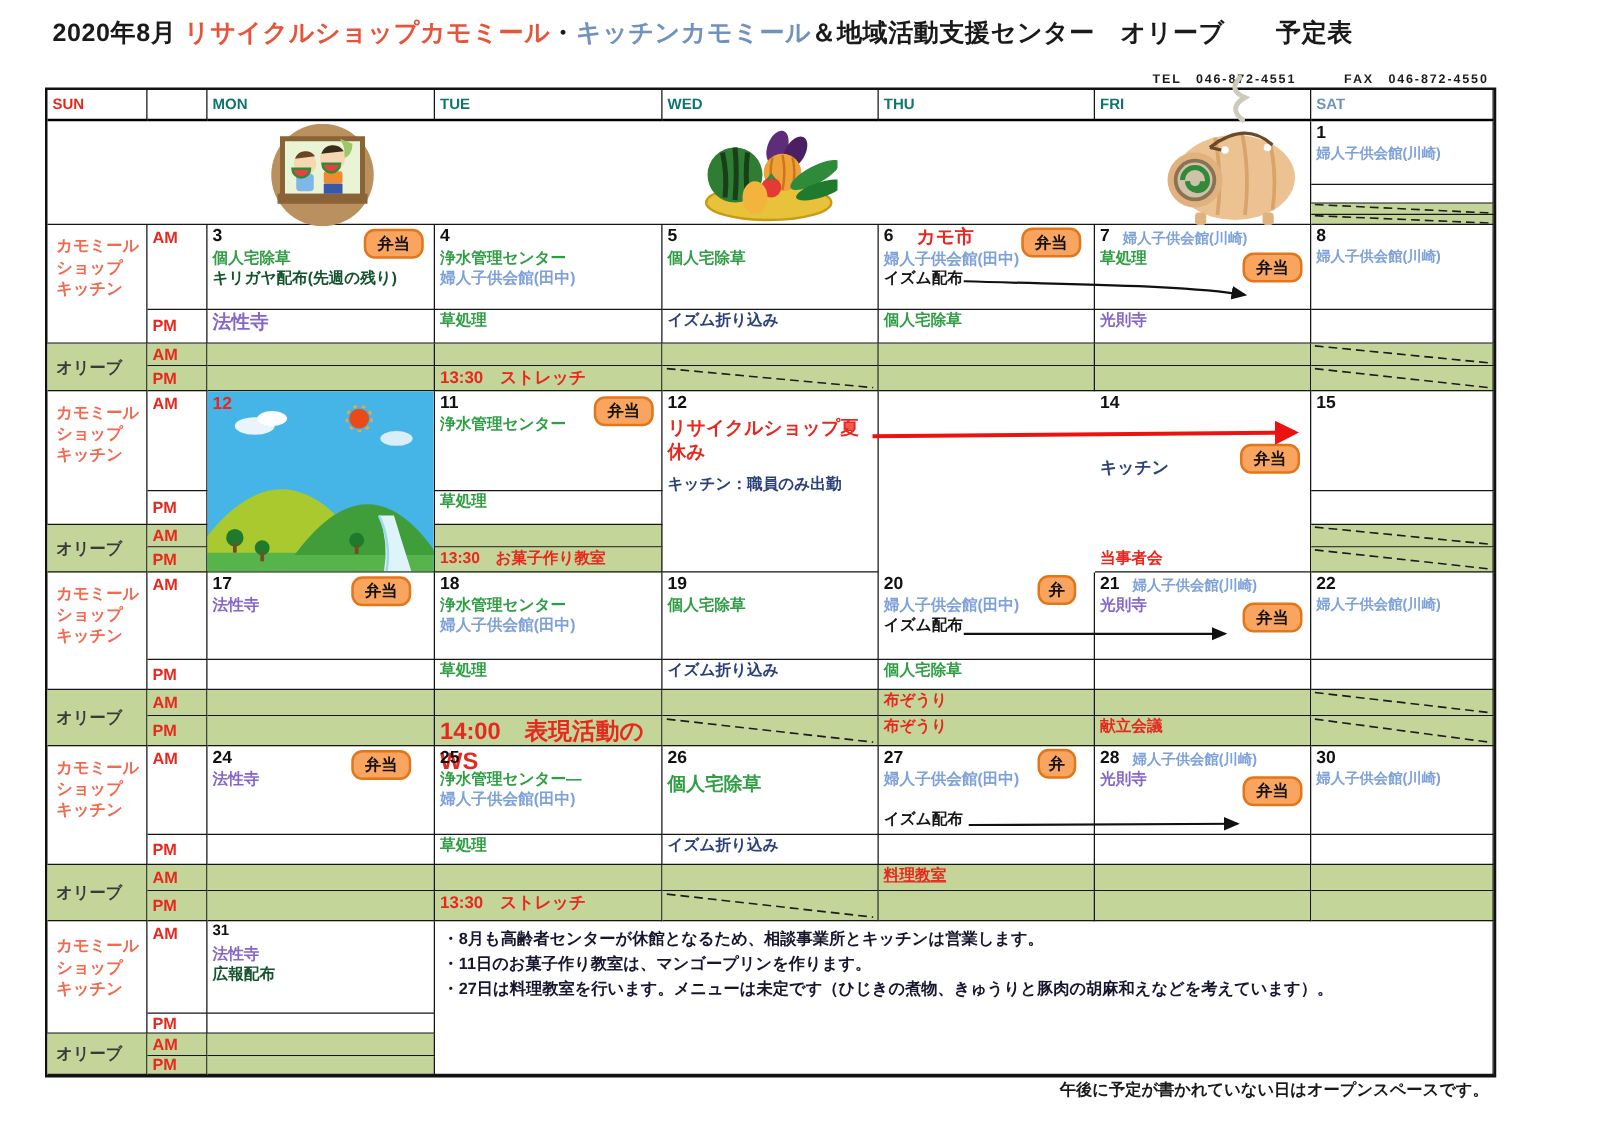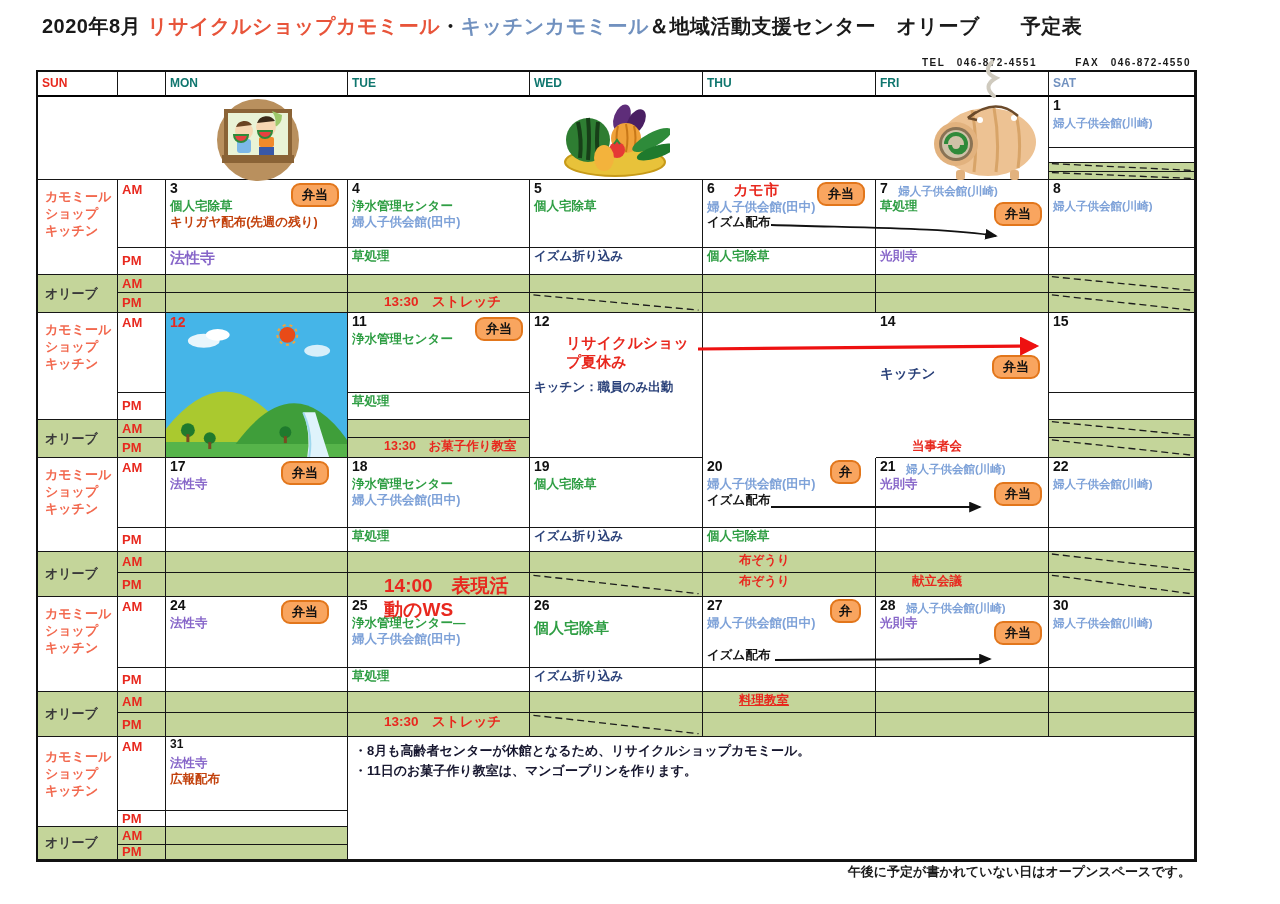--- a/index.html
+++ b/index.html
@@ -24,22 +24,22 @@
   .lbl-olive{color:#3a3a3a;font-size:13px;display:flex;align-items:center;padding-left:7px;}
   .ampm{color:#e8281e;font-size:13px;display:flex;align-items:flex-start;padding-top:2px;}
   .ampm.mid{align-items:center;padding-top:0;}
   .day{font-size:14px;color:#111;line-height:1.1;display:inline-block;vertical-align:top;}
   .day.red{color:#e8281e;}
   .ev{font-size:12.5px;line-height:1.25;}
   .g{color:#2f9e44;}
   .bl{color:#7da1d8;}
   .nv{color:#2a4179;}
   .pu{color:#8766c9;}
-  .mg{color:#c2410c;}
-  .rd{color:#e8281e;margin-left:32px;}
+  .mg{color:#14532d;}
+  .rd{color:#e8281e;}
   .bk{color:#161616;}
   .big{font-size:15px;}
   .sm{font-size:11.5px;}
   .und{text-decoration:underline;}
   .badge{position:absolute;background:#f9a55f;border:2px solid #e2761b;border-radius:9px;font-size:13px;font-weight:bold;padding:1px 9px;color:#111;z-index:3;white-space:nowrap;}
   .badge.sm2{padding:1px 7px;}
   .diag{position:absolute;left:0;top:0;width:100%;height:100%;pointer-events:none;}
   .diag line{stroke:#1c1c1c;stroke-width:1.3;stroke-dasharray:7 4;}
   .fill-svg{position:absolute;left:0;top:0;width:100%;height:100%;}
   .overlay{position:absolute;pointer-events:none;z-index:4;}
@@ -435,22 +435,23 @@
   <div class="c" style="grid-area:22/3/23/4">
     <span class="day" style="font-size:12px">31</span>
     <div class="ev pu">法性寺</div>
     <div class="ev mg">広報配布</div>
   </div>
   <div class="c" style="grid-area:23/3/24/4"></div>
   <div class="c olv" style="grid-area:24/3/25/4"></div>
   <div class="c olv" style="grid-area:25/3/26/4"></div>
 
   <div class="c notes-cell" style="grid-area:22/4/26/9">
-    <div class="nt">・8月も高齢者センターが休館となるため、リサイクルショップカモミール。</div>
+    <div class="nt">・8月も高齢者センターが休館となるため、相談事業所とキッチンは営業します。</div>
     <div class="nt">・11日のお菓子作り教室は、マンゴープリンを作ります。</div>
+    <div class="nt">・27日は料理教室を行います。メニューは未定です（ひじきの煮物、きゅうりと豚肉の胡麻和えなどを考えています）。</div>
   </div>
 
   <svg class="overlay" style="left:176px;top:27px" width="88" height="82" viewBox="0 0 88 82">
     <circle cx="44" cy="41" r="41" fill="#b9905e"></circle>
     <rect x="12" y="12" width="64" height="46" fill="#e9f3d6"></rect>
     <rect x="12" y="12" width="64" height="46" fill="none" stroke="#8a6336" stroke-width="4"></rect>
     <rect x="8" y="56" width="72" height="8" fill="#8a6336"></rect>
     <path d="M 58 12 q 6 10 2 16 q 8 -2 8 -12" fill="#9dc86a"></path>
     <circle cx="30" cy="32" r="9" fill="#f6d7b2"></circle>
     <path d="M 22 28 a 9 9 0 0 1 16 -2 z" fill="#6b4423"></path>

